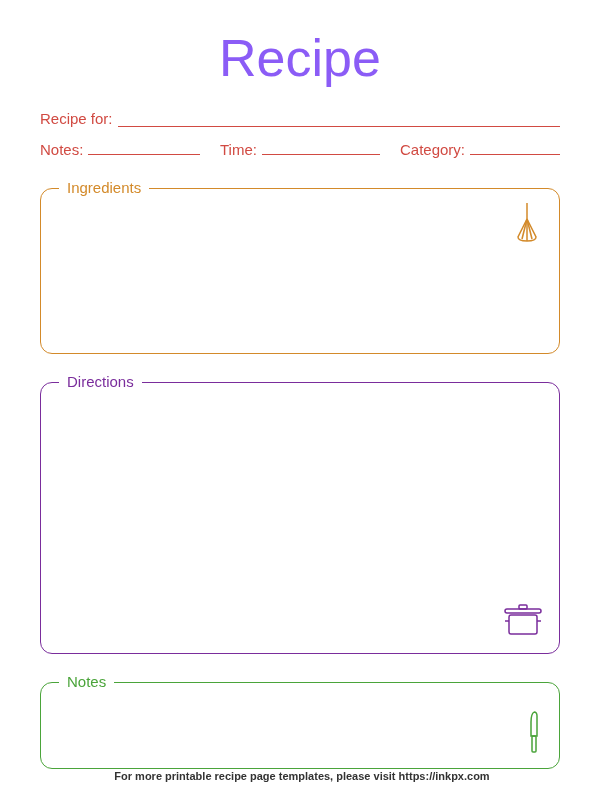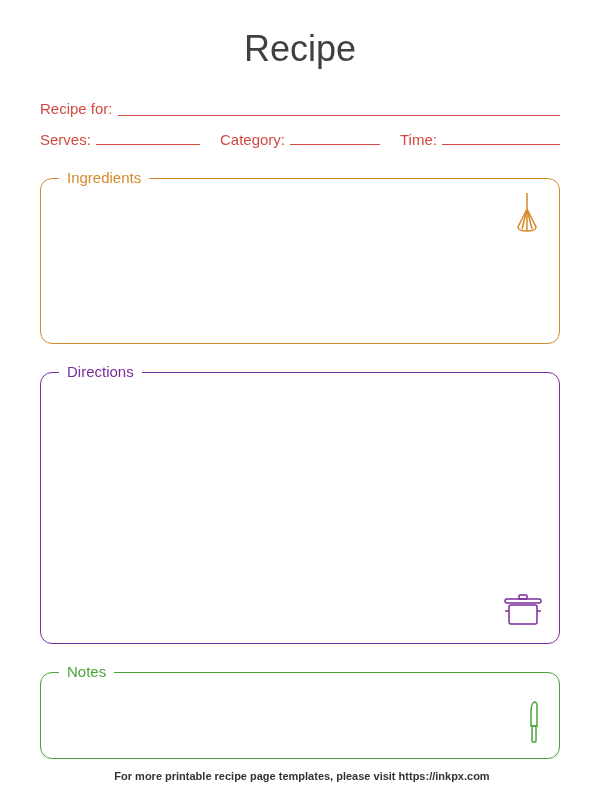--- a/index.html
+++ b/index.html
@@ -10,28 +10,28 @@
     body {
       width: 600px;
       height: 800px;
       background: #ffffff;
       font-family: -apple-system, BlinkMacSystemFont, 'Segoe UI', sans-serif;
       padding: 28px 40px 20px 40px;
       position: relative;
     }
     .title {
       text-align: center;
-      font-size: 36px;
+      font-size: 52px;
       font-weight: 400;
-      color: #404040;
-      margin-bottom: 30px;
+      color: #8b5cf6;
+      margin-bottom: 22px;
     }
     .header-row {
       display: flex;
-      align-items: flex-start;
+      align-items: flex-end;
       margin-bottom: 12px;
     }
     .header-row-2 {
       display: flex;
       align-items: baseline;
       gap: 20px;
       margin-bottom: 30px;
     }
     .label {
       color: #d14a42;
@@ -116,29 +116,29 @@
 
 <h1 class="title">Recipe</h1>
 
 <div class="header-row">
   <span class="label">Recipe for:</span>
   <span class="blank-line"></span>
 </div>
 
 <div class="header-row-2">
   <div class="field-group">
-    <span class="label">Serves:</span>
+    <span class="label">Notes:</span>
+    <span class="blank-line"></span>
+  </div>
+  <div class="field-group">
+    <span class="label">Time:</span>
     <span class="blank-line"></span>
   </div>
   <div class="field-group">
     <span class="label">Category:</span>
-    <span class="blank-line"></span>
-  </div>
-  <div class="field-group">
-    <span class="label">Time:</span>
     <span class="blank-line"></span>
   </div>
 </div>
 
 <div class="section ingredients">
   <span class="section-label">Ingredients</span>
   <div class="icon-container">
     <svg width="34" height="42" viewBox="0 0 34 42" fill="none" stroke="#d38a2a" stroke-width="1.5">
       <line x1="17" y1="2" x2="17" y2="18"></line>
       <path d="M 17 18 L 8 36 Q 8 40 17 40 Q 26 40 26 36 L 17 18"></path>

